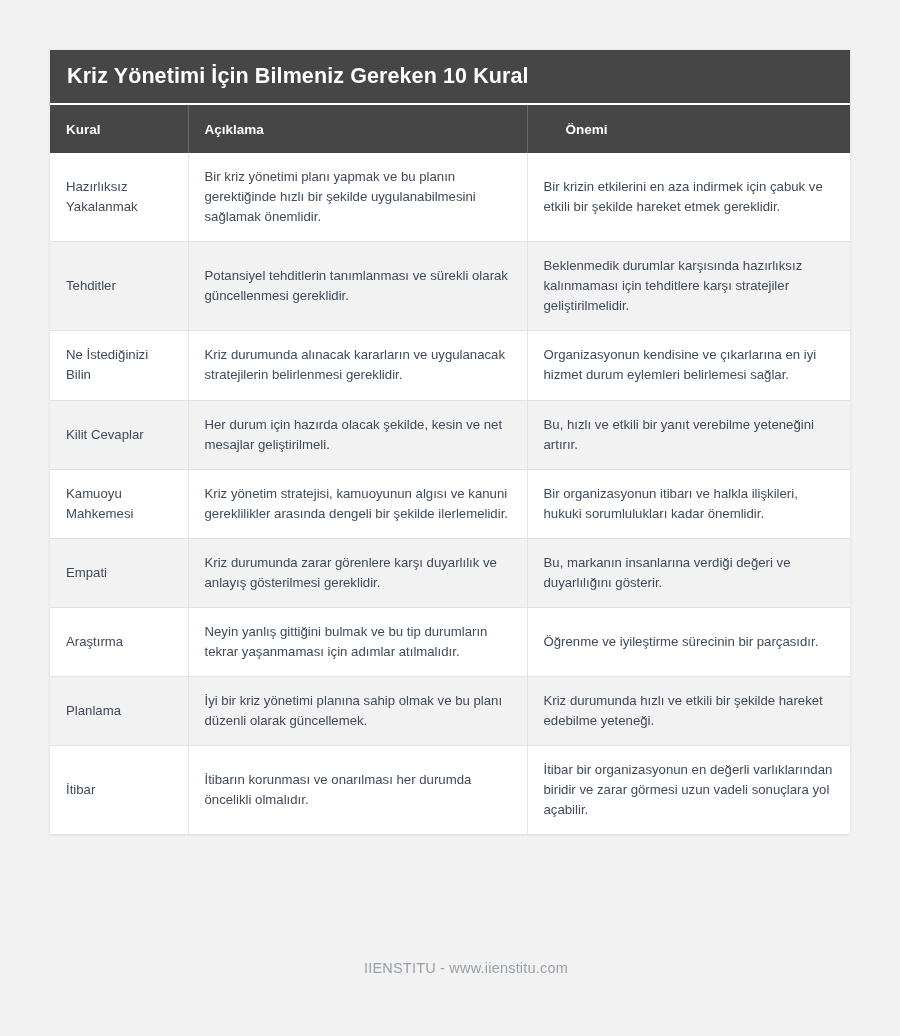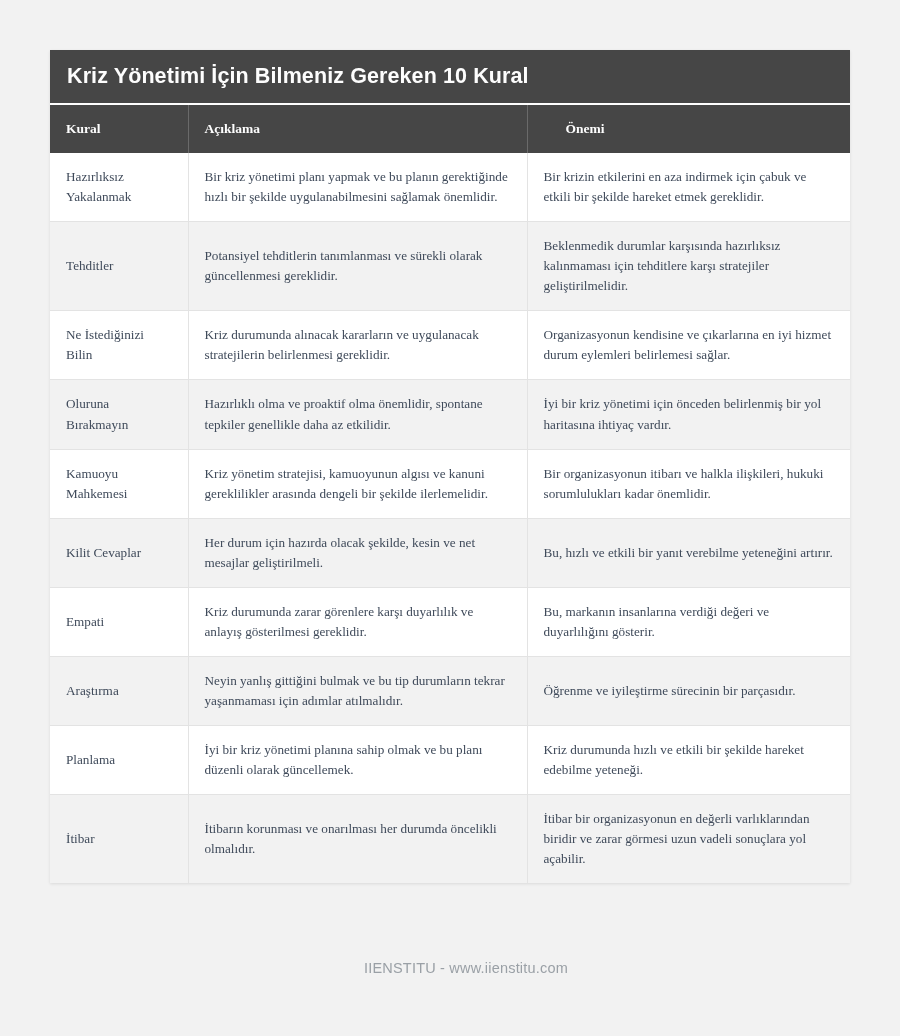--- a/index.html
+++ b/index.html
@@ -51,21 +51,20 @@
     line-height: 1.1;
     color: #fdfdfd;
   }
 
   
   table.rules {
     width: 100%;
     border-collapse: collapse;
     table-layout: fixed;
     background: #fde047;
-    font-family: Liberation Serif, serif;
   }
 
   table.rules col.c-rule { width: 138px; }
   table.rules col.c-desc { width: 339px; }
   table.rules col.c-imp  { width: 323px; }
 
   table.rules thead th {
     background: #464646;
     color: #fdfdfd;
     font-size: 13.5px;
@@ -153,35 +152,30 @@
             <td class="cell-rule">Tehditler</td>
             <td class="cell-description">Potansiyel tehditlerin tanımlanması ve sürekli olarak güncellenmesi gereklidir.</td>
             <td class="cell-importance">Beklenmedik durumlar karşısında hazırlıksız kalınmaması için tehditlere karşı stratejiler geliştirilmelidir.</td>
           </tr>
           <tr>
             <td class="cell-rule">Ne İstediğinizi Bilin</td>
             <td class="cell-description">Kriz durumunda alınacak kararların ve uygulanacak stratejilerin belirlenmesi gereklidir.</td>
             <td class="cell-importance">Organizasyonun kendisine ve çıkarlarına en iyi hizmet durum eylemleri belirlemesi sağlar.</td>
           </tr>
           <tr>
-            <td class="cell-rule">Oluruna Bırakmayın</td>
-            <td class="cell-description">Hazırlıklı olma ve proaktif olma önemlidir, spontane tepkiler genellikle daha az etkilidir.</td>
-            <td class="cell-importance">İyi bir kriz yönetimi için önceden belirlenmiş bir yol haritasına ihtiyaç vardır.</td>
+            <td class="cell-rule">Kilit Cevaplar</td>
+            <td class="cell-description">Her durum için hazırda olacak şekilde, kesin ve net mesajlar geliştirilmeli.</td>
+            <td class="cell-importance">Bu, hızlı ve etkili bir yanıt verebilme yeteneğini artırır.</td>
           </tr>
           <tr>
             <td class="cell-rule">Kamuoyu Mahkemesi</td>
             <td class="cell-description">Kriz yönetim stratejisi, kamuoyunun algısı ve kanuni gereklilikler arasında dengeli bir şekilde ilerlemelidir.</td>
             <td class="cell-importance">Bir organizasyonun itibarı ve halkla ilişkileri, hukuki sorumlulukları kadar önemlidir.</td>
           </tr>
           <tr>
-            <td class="cell-rule">Kilit Cevaplar</td>
-            <td class="cell-description">Her durum için hazırda olacak şekilde, kesin ve net mesajlar geliştirilmeli.</td>
-            <td class="cell-importance">Bu, hızlı ve etkili bir yanıt verebilme yeteneğini artırır.</td>
-          </tr>
-          <tr>
             <td class="cell-rule">Empati</td>
             <td class="cell-description">Kriz durumunda zarar görenlere karşı duyarlılık ve anlayış gösterilmesi gereklidir.</td>
             <td class="cell-importance">Bu, markanın insanlarına verdiği değeri ve duyarlılığını gösterir.</td>
           </tr>
           <tr>
             <td class="cell-rule">Araştırma</td>
             <td class="cell-description">Neyin yanlış gittiğini bulmak ve bu tip durumların tekrar yaşanmaması için adımlar atılmalıdır.</td>
             <td class="cell-importance">Öğrenme ve iyileştirme sürecinin bir parçasıdır.</td>
           </tr>
           <tr>

